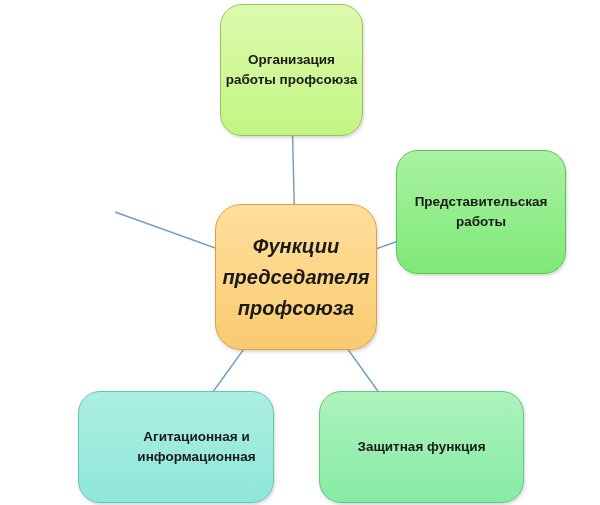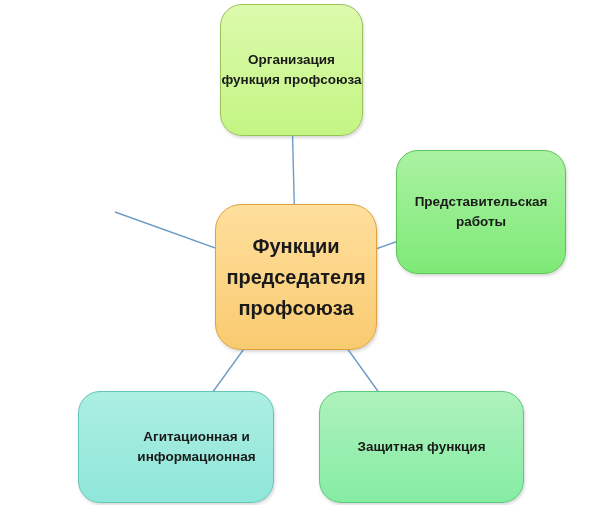--- a/index.html
+++ b/index.html
@@ -54,30 +54,30 @@
   <svg class="connectors" viewBox="0 0 600 505" xmlns="http://www.w3.org/2000/svg">
     <line x1="296" y1="277" x2="291" y2="70" stroke-width="1.4" stroke="#6d9cc8"></line>
     <line x1="296" y1="277" x2="115" y2="212" stroke-width="1.4" stroke="#6d9cc8"></line>
     <line x1="296" y1="277" x2="481" y2="212" stroke-width="1.4" stroke="#6d9cc8"></line>
     <line x1="296" y1="277" x2="173" y2="447" stroke-width="1.4" stroke="#6d9cc8"></line>
     <line x1="296" y1="277" x2="418" y2="447" stroke-width="1.4" stroke="#6d9cc8"></line>
   </svg>
 
   <div class="node node-top" style="background: linear-gradient(rgb(220, 250, 172), rgb(195, 245, 131)); border-color: rgb(156, 193, 90);">
     <span class="label">Организация
-функция профсоюза</span>
+работы профсоюза</span>
   </div>
 
 
   <div class="node node-right" style="background: linear-gradient(rgb(170, 242, 162), rgb(126, 233, 118)); border-color: rgb(92, 196, 84);">
     <span class="label">Представительская
 работы</span>
   </div>
 
-  <div class="node node-center" style="background: linear-gradient(rgb(255, 223, 157), rgb(249, 203, 112)); border-color: rgb(223, 161, 63);">
+  <div class="node node-center" style="background: linear-gradient(rgb(255, 223, 157), rgb(249, 203, 112)); border-color: rgb(223, 161, 63); font-style: italic;">
     <span class="label">Функции
 председателя
 профсоюза</span>
   </div>
 
   <div class="node node-bottom-left" style="background: linear-gradient(rgb(172, 238, 226), rgb(143, 231, 217)); border-color: rgb(102, 196, 182);">
     <span class="label">Агитационная и
 информационная</span>
   </div>
 

